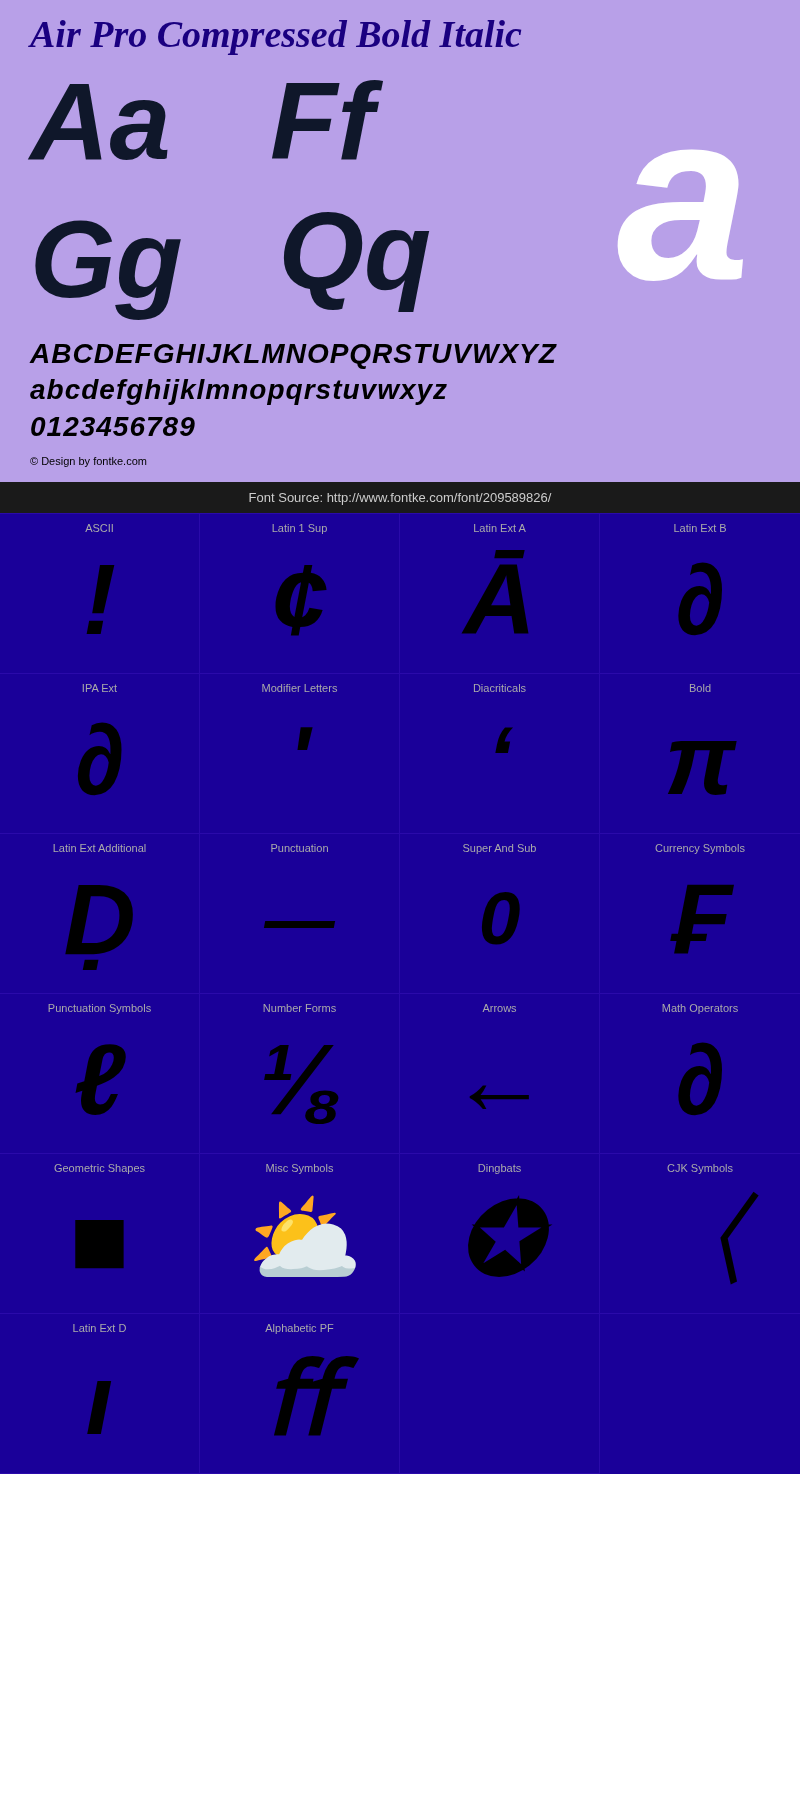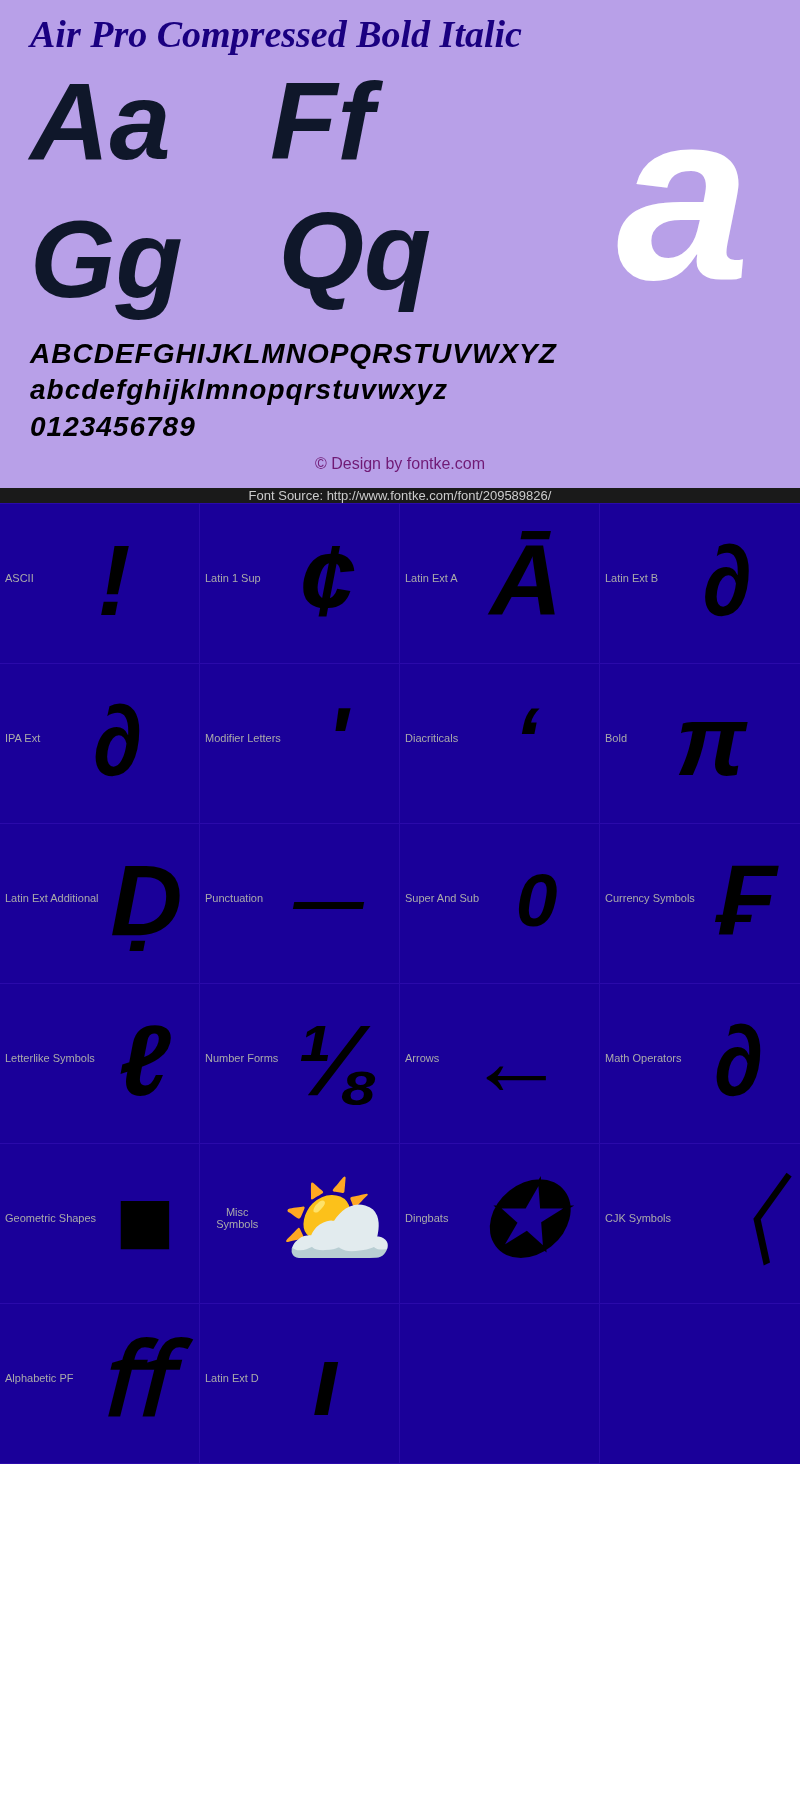--- a/index.html
+++ b/index.html
@@ -32,47 +32,48 @@
     .alphabet-line {
       font-size: 28px;
       font-weight: 900;
       font-style: italic;
       color: #000;
       font-family: Impact, Arial Narrow, sans-serif;
       letter-spacing: 1px;
       line-height: 1.3;
     }
     .copyright-line {
-      text-align: center;
-      font-size: 16px;
-      color: #701a75;
+      text-align: left;
+      font-size: 11px;
+      color: #000000;
       padding: 5px 0;
     }
 
     
     .source-bar {
       background: #1a1a1a;
       color: #ccc;
       text-align: center;
+      padding: 8px;
       font-size: 13px;
     }
 
     
     .glyph-section {
       background: #1a0099;
       padding: 0;
     }
     .glyph-grid {
       display: grid;
       grid-template-columns: repeat(4, 1fr);
       border-top: 1px solid #2a0aaa;
     }
     .glyph-cell {
       display: flex;
-      flex-direction: row;
+      flex-direction: column;
       align-items: center;
       padding: 8px 5px 15px 5px;
       border-right: 1px solid #2a0aaa;
       border-bottom: 1px solid #2a0aaa;
       min-height: 160px;
     }
     .glyph-cell:nth-child(4n) {
       border-right: none;
     }
     .glyph-label {
@@ -190,21 +191,21 @@
     <div class="glyph-cell">
       <div class="glyph-label">Super And Sub</div>
       <div class="glyph-char medium" style="font-size:75px; font-style: italic; color:#000;">0</div>
     </div>
 
     <div class="glyph-cell">
       <div class="glyph-label">Currency Symbols</div>
       <div class="glyph-char">₣</div>
     </div>
     <div class="glyph-cell">
-      <div class="glyph-label">Letterlike Symbols</div>
+      <div class="glyph-label">Punctuation Symbols</div>
       <div class="glyph-char">ℓ</div>
     </div>
     <div class="glyph-cell">
       <div class="glyph-label">Number Forms</div>
       <div class="glyph-char">⅛</div>
     </div>
     <div class="glyph-cell">
       <div class="glyph-label">Arrows</div>
       <div class="glyph-char">←</div>
     </div>
@@ -224,26 +225,26 @@
     <div class="glyph-cell">
       <div class="glyph-label">Dingbats</div>
       <div class="glyph-char">✪</div>
     </div>
 
     <div class="glyph-cell">
       <div class="glyph-label">CJK Symbols</div>
       <div class="glyph-char">〈</div>
     </div>
     <div class="glyph-cell">
+      <div class="glyph-label">Latin Ext D</div>
+      <div class="glyph-char">ı</div>
+    </div>
+    <div class="glyph-cell">
       <div class="glyph-label">Alphabetic PF</div>
       <div class="glyph-char">ﬀ</div>
     </div>
     <div class="glyph-cell">
-      <div class="glyph-label">Latin Ext D</div>
-      <div class="glyph-char">ı</div>
-    </div>
-    <div class="glyph-cell">
       <div class="glyph-label"></div>
       <div class="glyph-char"></div>
     </div>
 
   </div>
 </div>
 
 </body></html>

